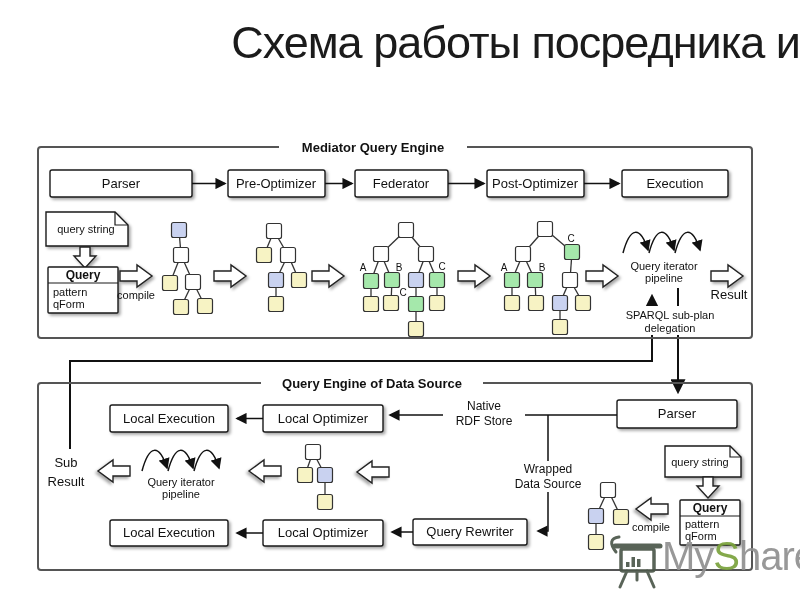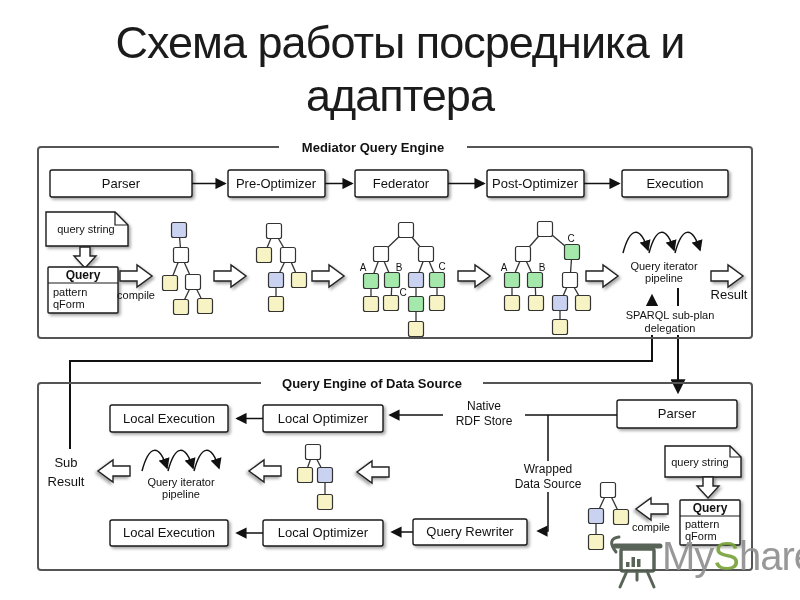--- a/index.html
+++ b/index.html
@@ -1,17 +1,17 @@
 <!DOCTYPE html>
 <html style="--node-blue: #c9d2f0; --node-yellow: #f7f3c4; --node-green: #a5e8ab; --watermark-text: #909090; --watermark-accent: #7aa23c; --watermark-icon: #4c574a;"><head>
 <meta charset="utf-8">
 <style>
   html,body{margin:0;padding:0;background:#fff;width:800px;height:600px;overflow:hidden;}
   body{font-family:"Liberation Sans",sans-serif;}
-  .slide-title{position:absolute;top:16px;left:0;width:800px;text-align:center;
+  .slide-title{position:absolute;top:16px;left:0;width:800px;text-align:right;
     font-size:45px;line-height:1.18;letter-spacing:-1px;color:#1b1b1b;font-weight:400;}
   svg text{font-family:"Liberation Sans",sans-serif;fill:#111;}
   .t13{font-size:13px;}
   .t12{font-size:12px;}
   .t11{font-size:11px;}
   .t10{font-size:10px;}
   .bold{font-weight:bold;}
   .mid{text-anchor:middle;}
   .gborder{fill:none;stroke:#555;stroke-width:2;}
   .sbox{fill:#fff;stroke:#1a1a1a;stroke-width:1.4;}
@@ -27,21 +27,20 @@
   .ng{fill:var(--node-green,#a5e8ab);}
   .wm-text{font-size:40px;fill:var(--watermark-text,#909090);letter-spacing:-1px;}
   .wm-accent{fill:var(--watermark-accent,#7aa23c);}
   .wm-icon{stroke:var(--watermark-icon,#4c574a);fill:none;stroke-linecap:round;}
 </style>
 </head>
 <body>
 
 <div class="slide-title">
   <div>Схема работы посредника и</div>
-  <div>адаптера</div>
 </div>
 
 <svg width="800" height="600" viewBox="0 0 800 600" style="position:absolute;top:0;left:0;">
   <defs>
     <marker id="ah" viewBox="0 0 10 10" refX="8.5" refY="5" markerWidth="7.5" markerHeight="7.5" orient="auto-start-reverse">
       <path d="M0,0 L10,5 L0,10 z" fill="#111"></path>
     </marker>
     <path id="barr" d="M0,-5 h17 v-6 l15,11 l-15,11 v-6 h-17 z"></path>
     <path id="darr" d="M-5,0 v9 h-6 l11,12 l11,-12 h-6 v-9 z"></path>
   </defs>

